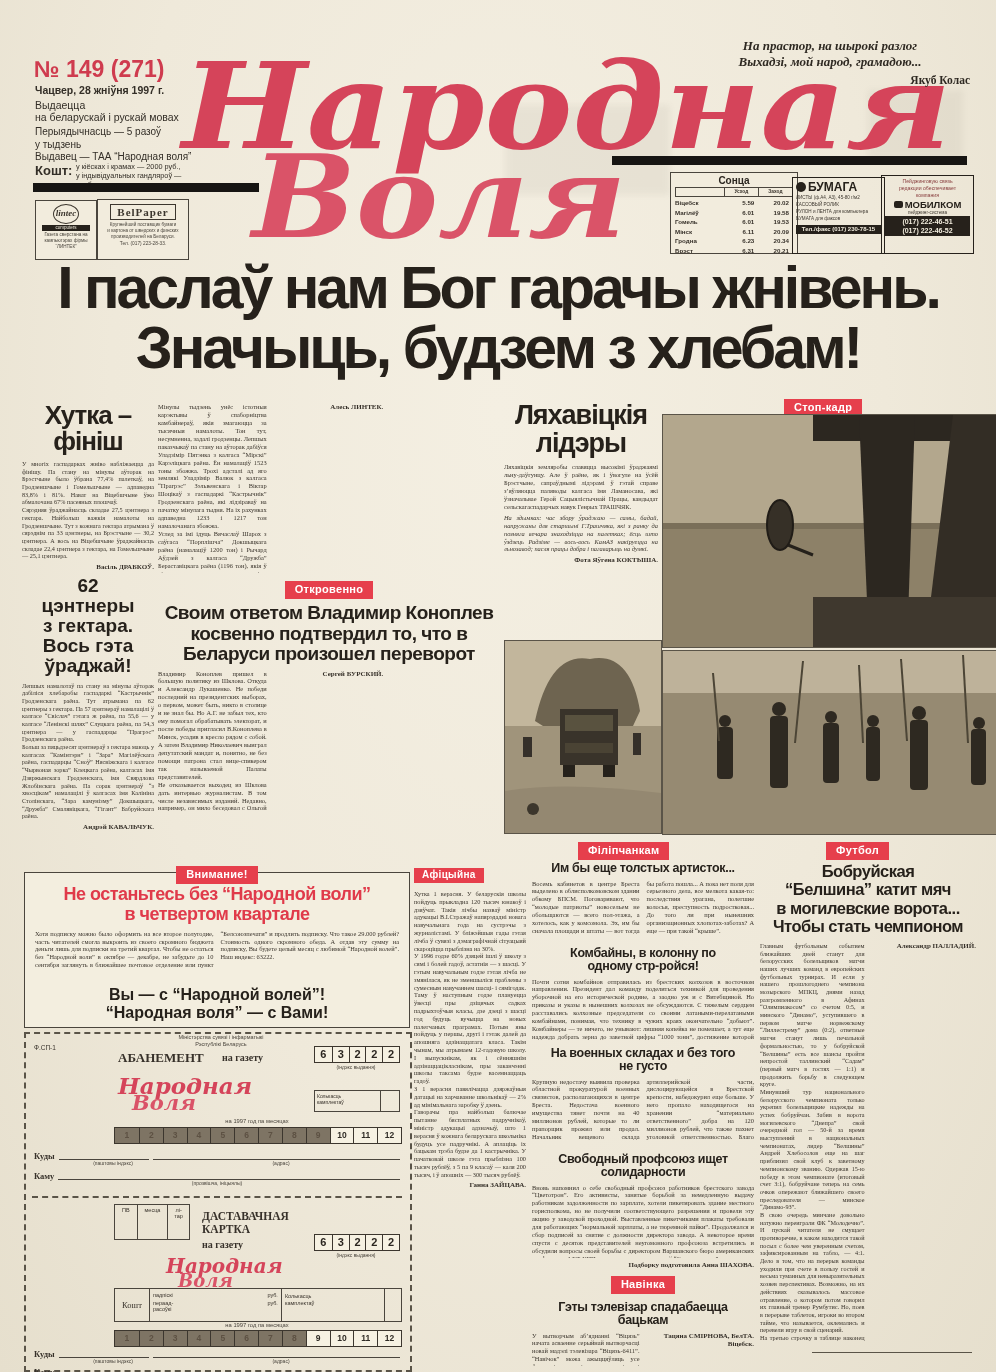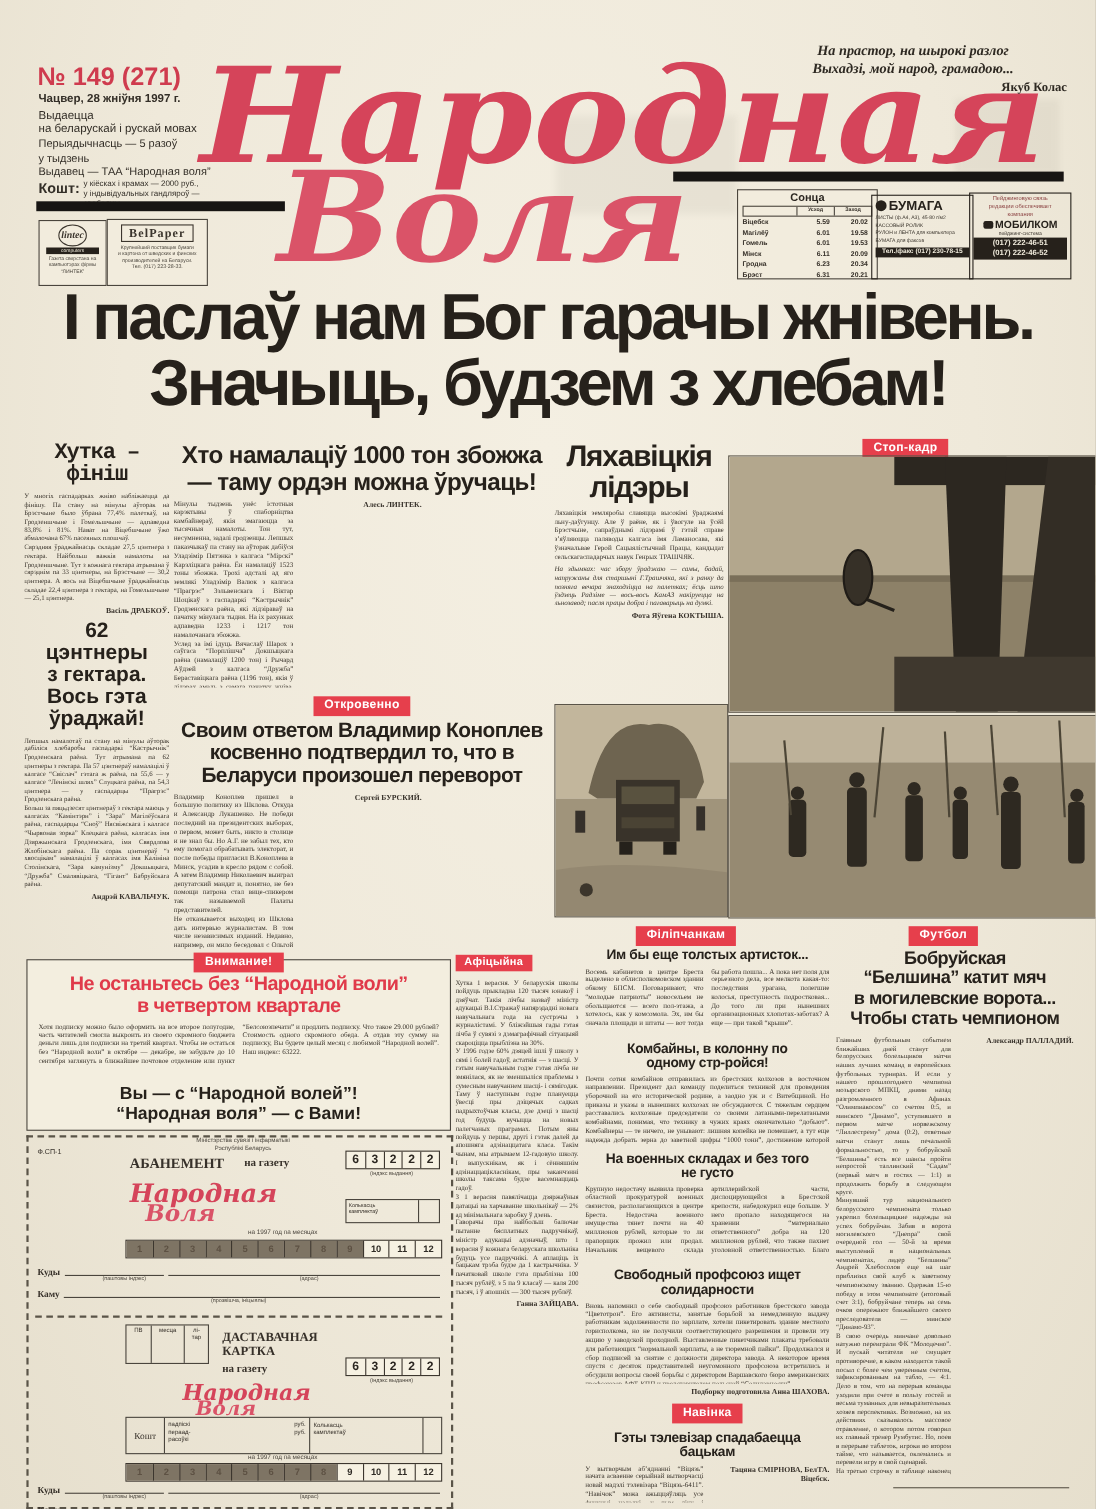--- a/index.html
+++ b/index.html
@@ -154,38 +154,36 @@
     <div style="background:#26211b;color:#f1ecdd;font:bold 7px/1.3 'Liberation Sans',sans-serif;padding:1px 0;margin-top:1px;">
       <div>(017) 222-46-51</div>
       <div>(017) 222-46-52</div>
     </div>
   </div>
 
   <div class="abs pre h-cond center" style="left:20px;top:258px;width:956px;font-size:59px;line-height:1.02;letter-spacing:-3px;">І паслаў нам Бог гарачы жнівень.
 Значыць, будзем з хлебам!</div>
 
   <div class="abs" style="left:22px;top:402px;width:132px;height:468px;overflow:hidden;">
-    <div class="pre h-cond center" style="font-size:20px;line-height:1.0;letter-spacing:-1px;font-family:Liberation Mono, monospace;">Хутка –
+    <div class="pre h-cond center" style="font-size:26px;line-height:1.0;letter-spacing:-1px;">Хутка –
 фініш</div>
     <div class="bt" style="font-size:6.2px;margin-top:6px;">У многіх гаспадарках жніво набліжаецца да фінішу. Па стану на мінулы аўторак на Брэстчыне было ўбрана 77,4% палеткаў, на Гродзеншчыне і Гомельшчыне — адпаведна 83,8% і 81%. Нават на Віцебшчыне ўжо абмалочана 67% пасеяных плошчаў.
 Сярэдняя ўраджайнасць складае 27,5 цэнтнера з гектара. Найбольш важкія намалоты на Гродзеншчыне. Тут з кожнага гектара атрымана ў сярэднім па 33 цэнтнеры, на Брэстчыне — 30,2 цэнтнера. А вось на Віцебшчыне ўраджайнасць складае 22,4 цэнтнера з гектара, на Гомельшчыне — 25,1 цэнтнера.</div>
     <span class="byline">Васіль ДРАБКОЎ.</span>
     <div class="pre h-cond center" style="font-size:19px;line-height:1.06;margin-top:5px;">62
 цэнтнеры
 з гектара.
 Вось гэта
 ўраджай!</div>
     <div class="bt" style="font-size:6.2px;margin-top:5px;">Лепшых намалотаў па стану на мінулы аўторак дабіліся хлебаробы гаспадаркі “Кастрычнік” Гродзенскага раёна. Тут атрымана па 62 цэнтнеры з гектара. Па 57 цэнтнераў намалацілі ў калгасе “Свіслач” гэтага ж раёна, па 55,6 — у калгасе “Ленінскі шлях” Слуцкага раёна, па 54,3 цэнтнера — у гаспадарцы “Прагрэс” Гродзенскага раёна.
 Больш за пяцьдзесят цэнтнераў з гектара маюць у калгасах “Камінтэрн” і “Зара” Магілёўскага раёна, гаспадарцы “Сноў” Нясвіжскага і калгасе “Чырвоная зорка” Клецкага раёна, калгасах імя Дзяржынскага Гродзенскага, імя Свярдлова Жлобінскага раёна. Па сорак цэнтнераў “з хвосцікам” намалацілі ў калгасах імя Калініна Столінскага, “Зара камунізму” Докшыцкага, “Дружба” Смалявіцкага, “Гігант” Бабруйскага раёна.</div>
     <span class="byline">Андрэй КАВАЛЬЧУК.</span>
   </div>
 
   <div class="abs" style="left:158px;top:398px;width:342px;height:476px;overflow:hidden;">
-    <div class="pre h-cond center" style="font-size:22px;line-height:1.08;margin-top:4px;letter-spacing:-.5px;">Хто намалаціў 1000 тон збожжа
-— таму ордэн можна ўручаць!</div>
     <div class="c3" style="height:170px;margin-top:5px;overflow:hidden;">
       <div class="bt">Мінулы тыдзень унёс істотныя карэктывы ў спаборніцтва камбайнераў, якія змагаюцца за тысячныя намалоты. Тон тут, несумненна, задалі гродзенцы. Лепшых паказчыкаў па стану на аўторак дабіўся Уладзімір Пятэнка з калгаса “Мірскі” Карэліцкага раёна. Ён намалаціў 1523 тоны збожжа. Трохі адсталі ад яго землякі Уладзімір Валюк з калгаса “Прагрэс” Зэльвенскага і Віктар Шоцікаў з гаспадаркі “Кастрычнік” Гродзенскага раёна, які лідзіраваў на пачатку мінулага тыдня. На іх рахунках адпаведна 1233 і 1217 тон намалочанага збожжа.
 Услед за імі ідуць Вячаслаў Шарох з саўгаса “Порплішча” Докшыцкага раёна (намалаціў 1200 тон) і Рычард Аўдзей з калгаса “Дружба” Бераставіцкага раёна (1196 тон), якія ў лідэрах амаль з самага пачатку жніва. Больш за тысячу тон намалочанага збожжа маюць камбайнеры калгаса “Маладая гвардыя” Драгічынскага раёна Васіль Праневіч (1181 тона), калгаса-камбіната імя Урыцкага Гомельскага Мікалай Краўчэня (1181 тона). Імёны гэтыя вядомыя па нашых ранейшых публікацыях.
 З’явіліся і новыя імёны сярод тысячнікаў. Гэта Александр Ясінскі з саўгаса “Беразінскі” Калінкавіцкага раёна (1078 тон), Іван Лазовік з калгаса “Беларусь” Дзятлаўскага раёна (1062 тоны), Іван Філатаў з калгаса “Рачковічы” Слуцкага раёна (1117 тон), Генадзь Бараноўскі з калгаса імя Калініна Круглянскага раёна (1099 тон).
 Растуць шэрагі “тысячнікаў” і сярод вадзіцеляў. Больш за ўсіх (1689 тон) перавёз вадзіцель Мікалай Ільеня з калгаса-камбіната імя Урыцкага Гомельскага раёна. Больш як тысяча тон збожжа перавезена вадзіцелямі з Гродзеншчыны — Генадзем Занеўскім, Рыгорам Палюком і Станіславам Шарупам; з Гомельшчыны — Рыгорам Волкавым і Мікалаем Філіпчанкам; з Брэстчыны — Іосіфам Саковічам і Мікалаем Кіндруком; з Міншчыны — Мікалаем Адамовічам, Уладзімірам Сячашкам і Іванам Насевічам.
 На перапрацоўцы збожжа вызначыўся машыніст калгаса “Прагрэс” Зэльвенскага раёна Іосіф Валадзько. На яго рахунку 5700 тон. Міхаіл Ненадавец з калгаса “Камунар” Пінскага раёна, які выйшаў на другое месца, перапрацаваў 3950 тон. Звыш трох тысяч тон перапрацавалі машыністы Іван Бель з калгаса імя Міцкевіча Мастоўскага раёна, Пётр Кавалёў з калгаса-камбіната імя Урыцкага Гомельскага, Рыгор Мартыненка з калгаса “Галоўчыцы” Нараўлянскага і Уладзімір Кручок з калгаса “Слава” Нясвіжскага раёна.</div>
       <span class="byline">Алесь ЛИНТЕК.</span>
     </div>
     <div class="center" style="margin-top:6px;"><span class="tag">Откровенно</span></div>
     <div class="pre h-cond center" style="font-size:19px;line-height:1.08;margin-top:4px;letter-spacing:-.5px;">Своим ответом Владимир Коноплев

